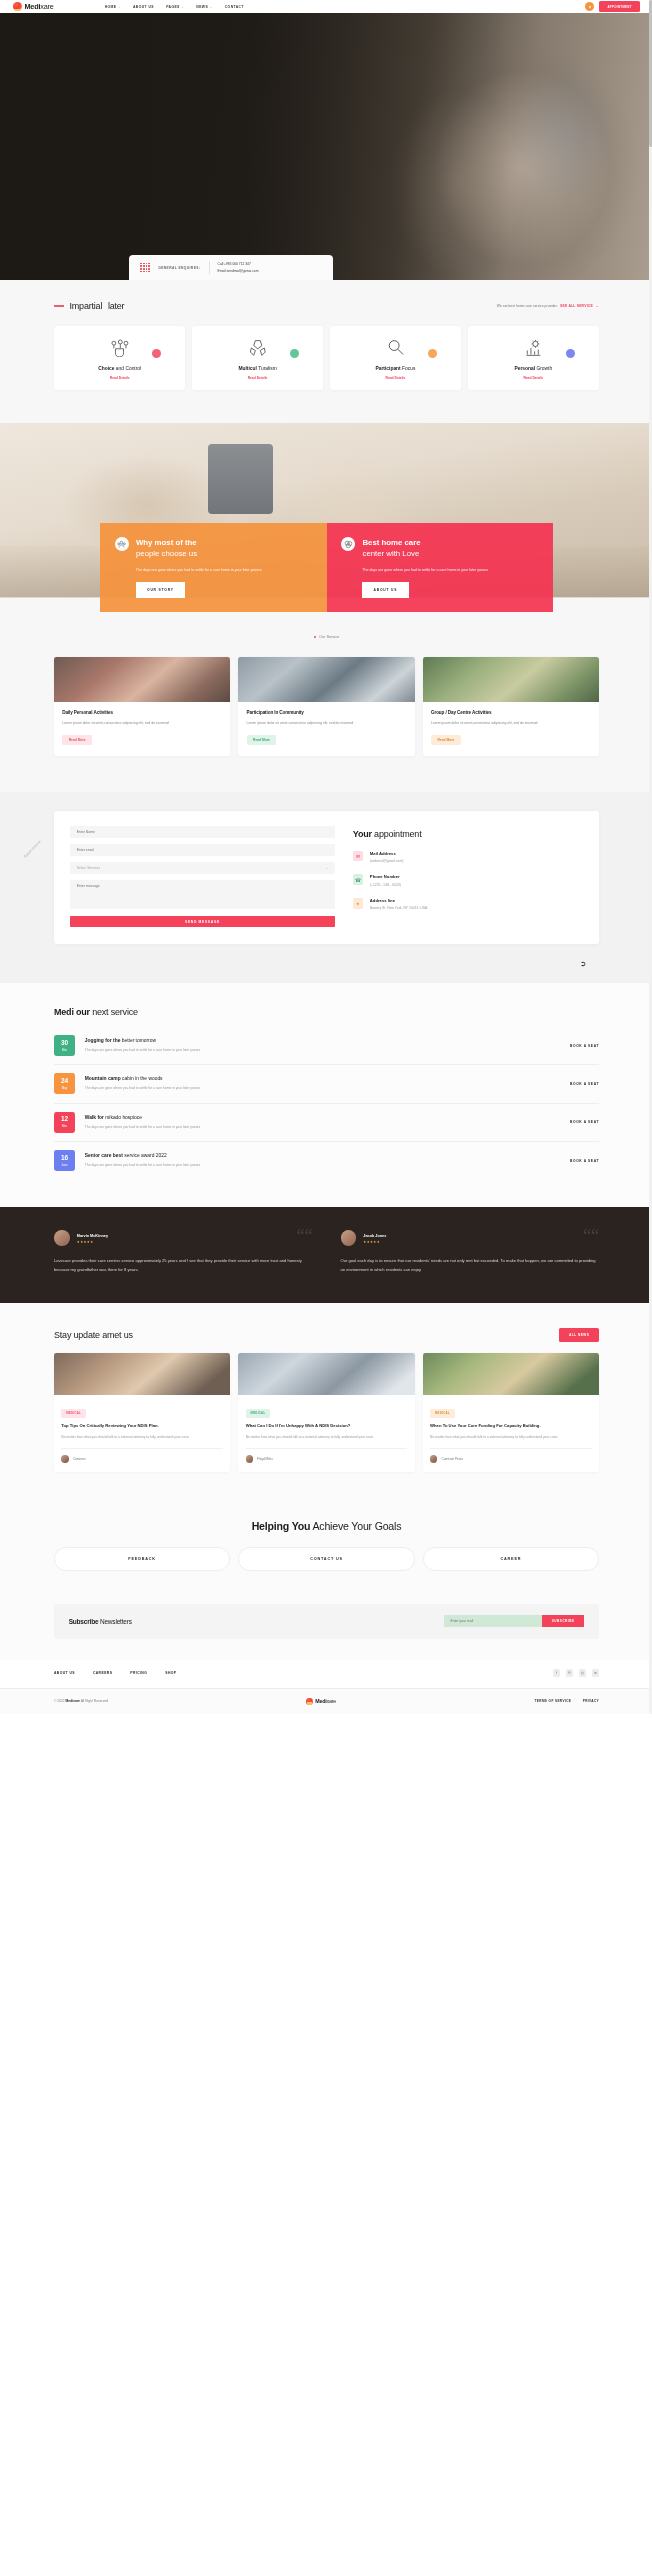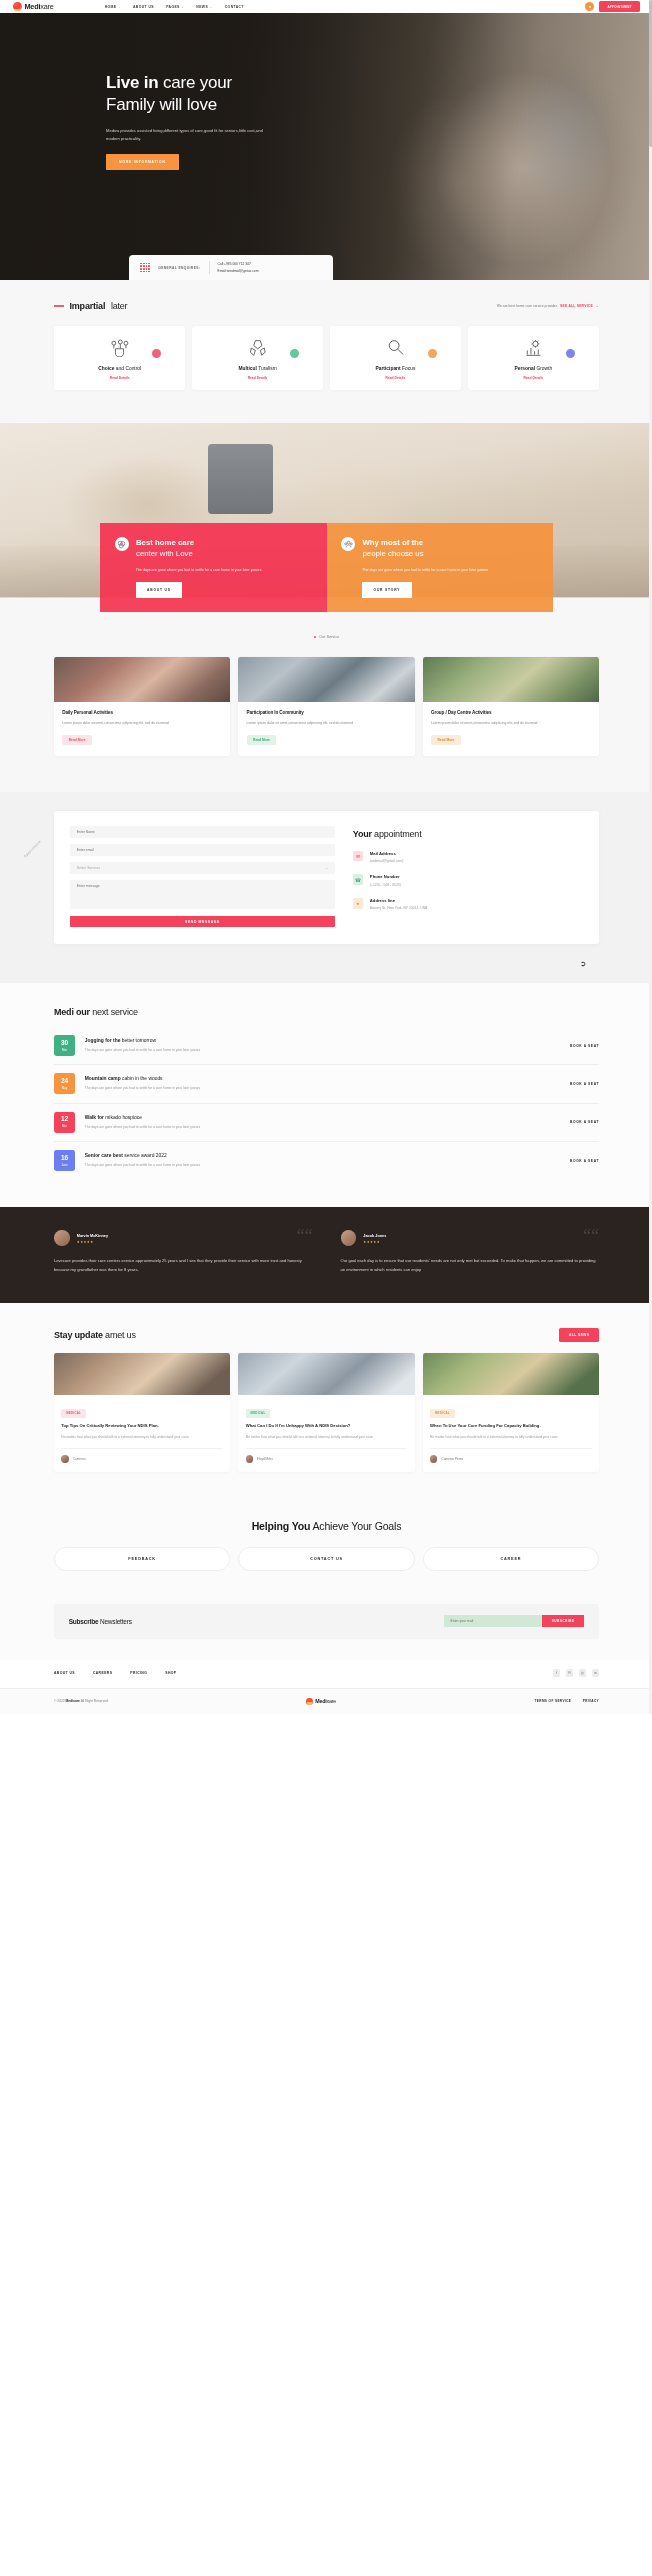--- a/index.html
+++ b/index.html
@@ -90,21 +90,21 @@
   .dot-grid i { width: 1.6px; height: 1.6px; background: #e83f4a; border-radius: 50%; display: block; }
   .ce-label { font-size: 3.3px; letter-spacing: 0.4px; color: #6b6b6b; font-weight: 600; text-transform: uppercase; }
   .ce-sep { width: 0.8px; height: 13px; background: #e0e0e0; }
   .ce-lines { font-size: 3.3px; line-height: 1.9; color: #3c3c3c; }
 
   
   .sec-impartial { background: #f7f7f7; padding: 21px 0 33px; }
   .imp-head { display: flex; align-items: center; padding: 0 54px; }
   .imp-title { font-size: 9px; font-weight: 400; letter-spacing: -0.2px; display: flex; align-items: center; gap: 5.7px; }
   .imp-dash { width: 9.8px; height: 1.3px; background: #e0636f; display: inline-block; }
-  .imp-title .b { font-weight: 700; }
+  .imp-title .b { font-weight: 400; }
   .imp-right { margin-left: auto; font-size: 3.4px; color: #777; display: flex; align-items: center; gap: 2.4px; }
   .imp-right .lnk { color: #f4425b; font-weight: 700; letter-spacing: 0.2px; }
   .imp-right .arrow { color: #f4425b; font-size: 3.7px; }
 
   .cards4 { display: flex; gap: 6.5px; padding: 14.7px 54px 0; }
   .card4 {
     flex: 1; background: #fff; border-radius: 3.3px; padding: 11.4px 6.5px 9.8px;
     text-align: center; box-shadow: 0 0.8px 3.3px rgba(0,0,0,0.035);
   }
   .c4-icon { height: 22px; display: flex; align-items: center; justify-content: center; position: relative; }
@@ -235,21 +235,21 @@
   .t-av { width: 15.5px; height: 15.5px; border-radius: 50%; background: linear-gradient(140deg,#c9a089,#8d6550); flex: 0 0 15.5px; }
   .t-name { font-size: 3.8px; color: #fff; font-weight: 700; margin-top: 3.3px; }
   .t-stars { font-size: 3.3px; color: #f6b23f; margin-top: 2.4px; letter-spacing: 0.4px; }
   .t-quote { margin-left: auto; font-size: 18px; color: #4a413c; line-height: 0.7; font-family: "Liberation Serif", serif; }
   .t-text { font-size: 4.1px; line-height: 2.1; color: #ddd6d2; margin-top: 11.4px; }
 
   
   .sec-blog { background: #fbfbfb; padding: 24.5px 0 29px; }
   .blog-head { display: flex; align-items: center; padding: 0 54px; }
   .blog-title { font-size: 9px; font-weight: 400; letter-spacing: -0.2px; }
-  .blog-title .b { font-weight: 700; }
+  .blog-title .b { font-weight: 400; }
   .btn-all {
     margin-left: auto; background: #f4425b; color: #fff; border: none; border-radius: 1.6px;
     font-size: 3.1px; font-weight: 700; letter-spacing: 0.5px; padding: 4.9px 9.8px;
     text-transform: uppercase; cursor: pointer;
   }
   .blog-cards { display: flex; gap: 8.2px; padding: 11.4px 54px 0; }
   .blog-card { flex: 1; background: #fff; border-radius: 2.4px; overflow: hidden; box-shadow: 0 0.8px 3.3px rgba(0,0,0,0.04); }
   .blog-img { height: 42px; }
   .bi-a { background: linear-gradient(140deg,#7d6a5c 0%,#b89a80 30%,#e0c9ae 55%,#6f5f52 85%); }
   .bi-b { background: linear-gradient(140deg,#9aa7b2 0%,#cfd7dd 30%,#8b97a2 60%,#e1e6ea 88%); }
@@ -347,28 +347,20 @@
         </a>
     </div>
     <div class="header-right">
       <div class="hdr-circle">●</div>
       <button class="btn-appointment">APPOINTMENT</button>
     </div>
   </div>
 
   <div class="hero">
     <div class="hero-photo"></div>
-    <div class="hero-inner">
-      <h1>
-        <span class="bold">Live in</span><span> care your</span><br>
-        <span>Family will love</span>
-      </h1>
-      <p>Mediva provides assisted living,different types of care,good fit for seniors,little cost,and modern practicality.</p>
-      <button class="btn-more">MORE INFORMATION</button>
-    </div>
     <div class="contact-strip">
       <span class="dot-grid">
           <i></i>
           <i></i>
           <i></i>
           <i></i>
           <i></i>
           <i></i>
           <i></i>
           <i></i>
@@ -453,54 +445,54 @@
         </div>
         <div class="c4-title"><span class="b">Personal</span><span> Growth</span></div>
         <div class="c4-link">Read Details</div>
       </div>
     </div>
   </div>
 
   <div class="sec-split">
     <div class="split-photo"></div>
     <div class="banners">
-      <div class="banner pink">
-        <div class="banner-top">
-          <div class="b-ico">
-            <svg width="9" height="9" viewBox="0 0 14 14" fill="none" stroke="#555" stroke-width="0.9">
-                <circle cx="5" cy="5" r="3.2"></circle>
-                <circle cx="9" cy="5.6" r="3.2"></circle>
-                <circle cx="6.6" cy="9" r="3.2"></circle>
-              </svg>
-          </div>
-          <div class="b-h">
-            <span class="b">Best home care</span>
-            <span>center with Love</span>
-          </div>
-        </div>
-        <div class="b-p">The days are gone where you had to settle for a care home in your later yoears</div>
-        <button class="b-btn">ABOUT US</button>
-      </div>
       <div class="banner orange">
         <div class="banner-top">
           <div class="b-ico">
             <svg width="9" height="9" viewBox="0 0 14 14" fill="none" stroke="#555" stroke-width="0.9">
                 <circle cx="7" cy="4" r="2.1"></circle>
                 <path d="M3.2 11.5c0-2.1 1.7-3.8 3.8-3.8s3.8 1.7 3.8 3.8"></path>
                 <circle cx="2.6" cy="6" r="1.5"></circle>
                 <circle cx="11.4" cy="6" r="1.5"></circle>
               </svg>
           </div>
           <div class="b-h">
             <span class="b">Why most of the</span>
             <span>people choose us</span>
           </div>
         </div>
         <div class="b-p">The days are gone where you had to settle for a care home in your later yoears</div>
         <button class="b-btn">OUR STORY</button>
+      </div>
+      <div class="banner pink">
+        <div class="banner-top">
+          <div class="b-ico">
+            <svg width="9" height="9" viewBox="0 0 14 14" fill="none" stroke="#555" stroke-width="0.9">
+                <circle cx="5" cy="5" r="3.2"></circle>
+                <circle cx="9" cy="5.6" r="3.2"></circle>
+                <circle cx="6.6" cy="9" r="3.2"></circle>
+              </svg>
+          </div>
+          <div class="b-h">
+            <span class="b">Best home care</span>
+            <span>center with Love</span>
+          </div>
+        </div>
+        <div class="b-p">The days are gone where you had to settle for a care home in your later yoears</div>
+        <button class="b-btn">ABOUT US</button>
       </div>
     </div>
   </div>
 
   <div class="sec-supports">
     <div class="eyebrow">Our Service</div>
     <div class="sup-cards">
       <div class="sup-card">
         <div class="sup-img a"></div>
         <div class="sup-body">

